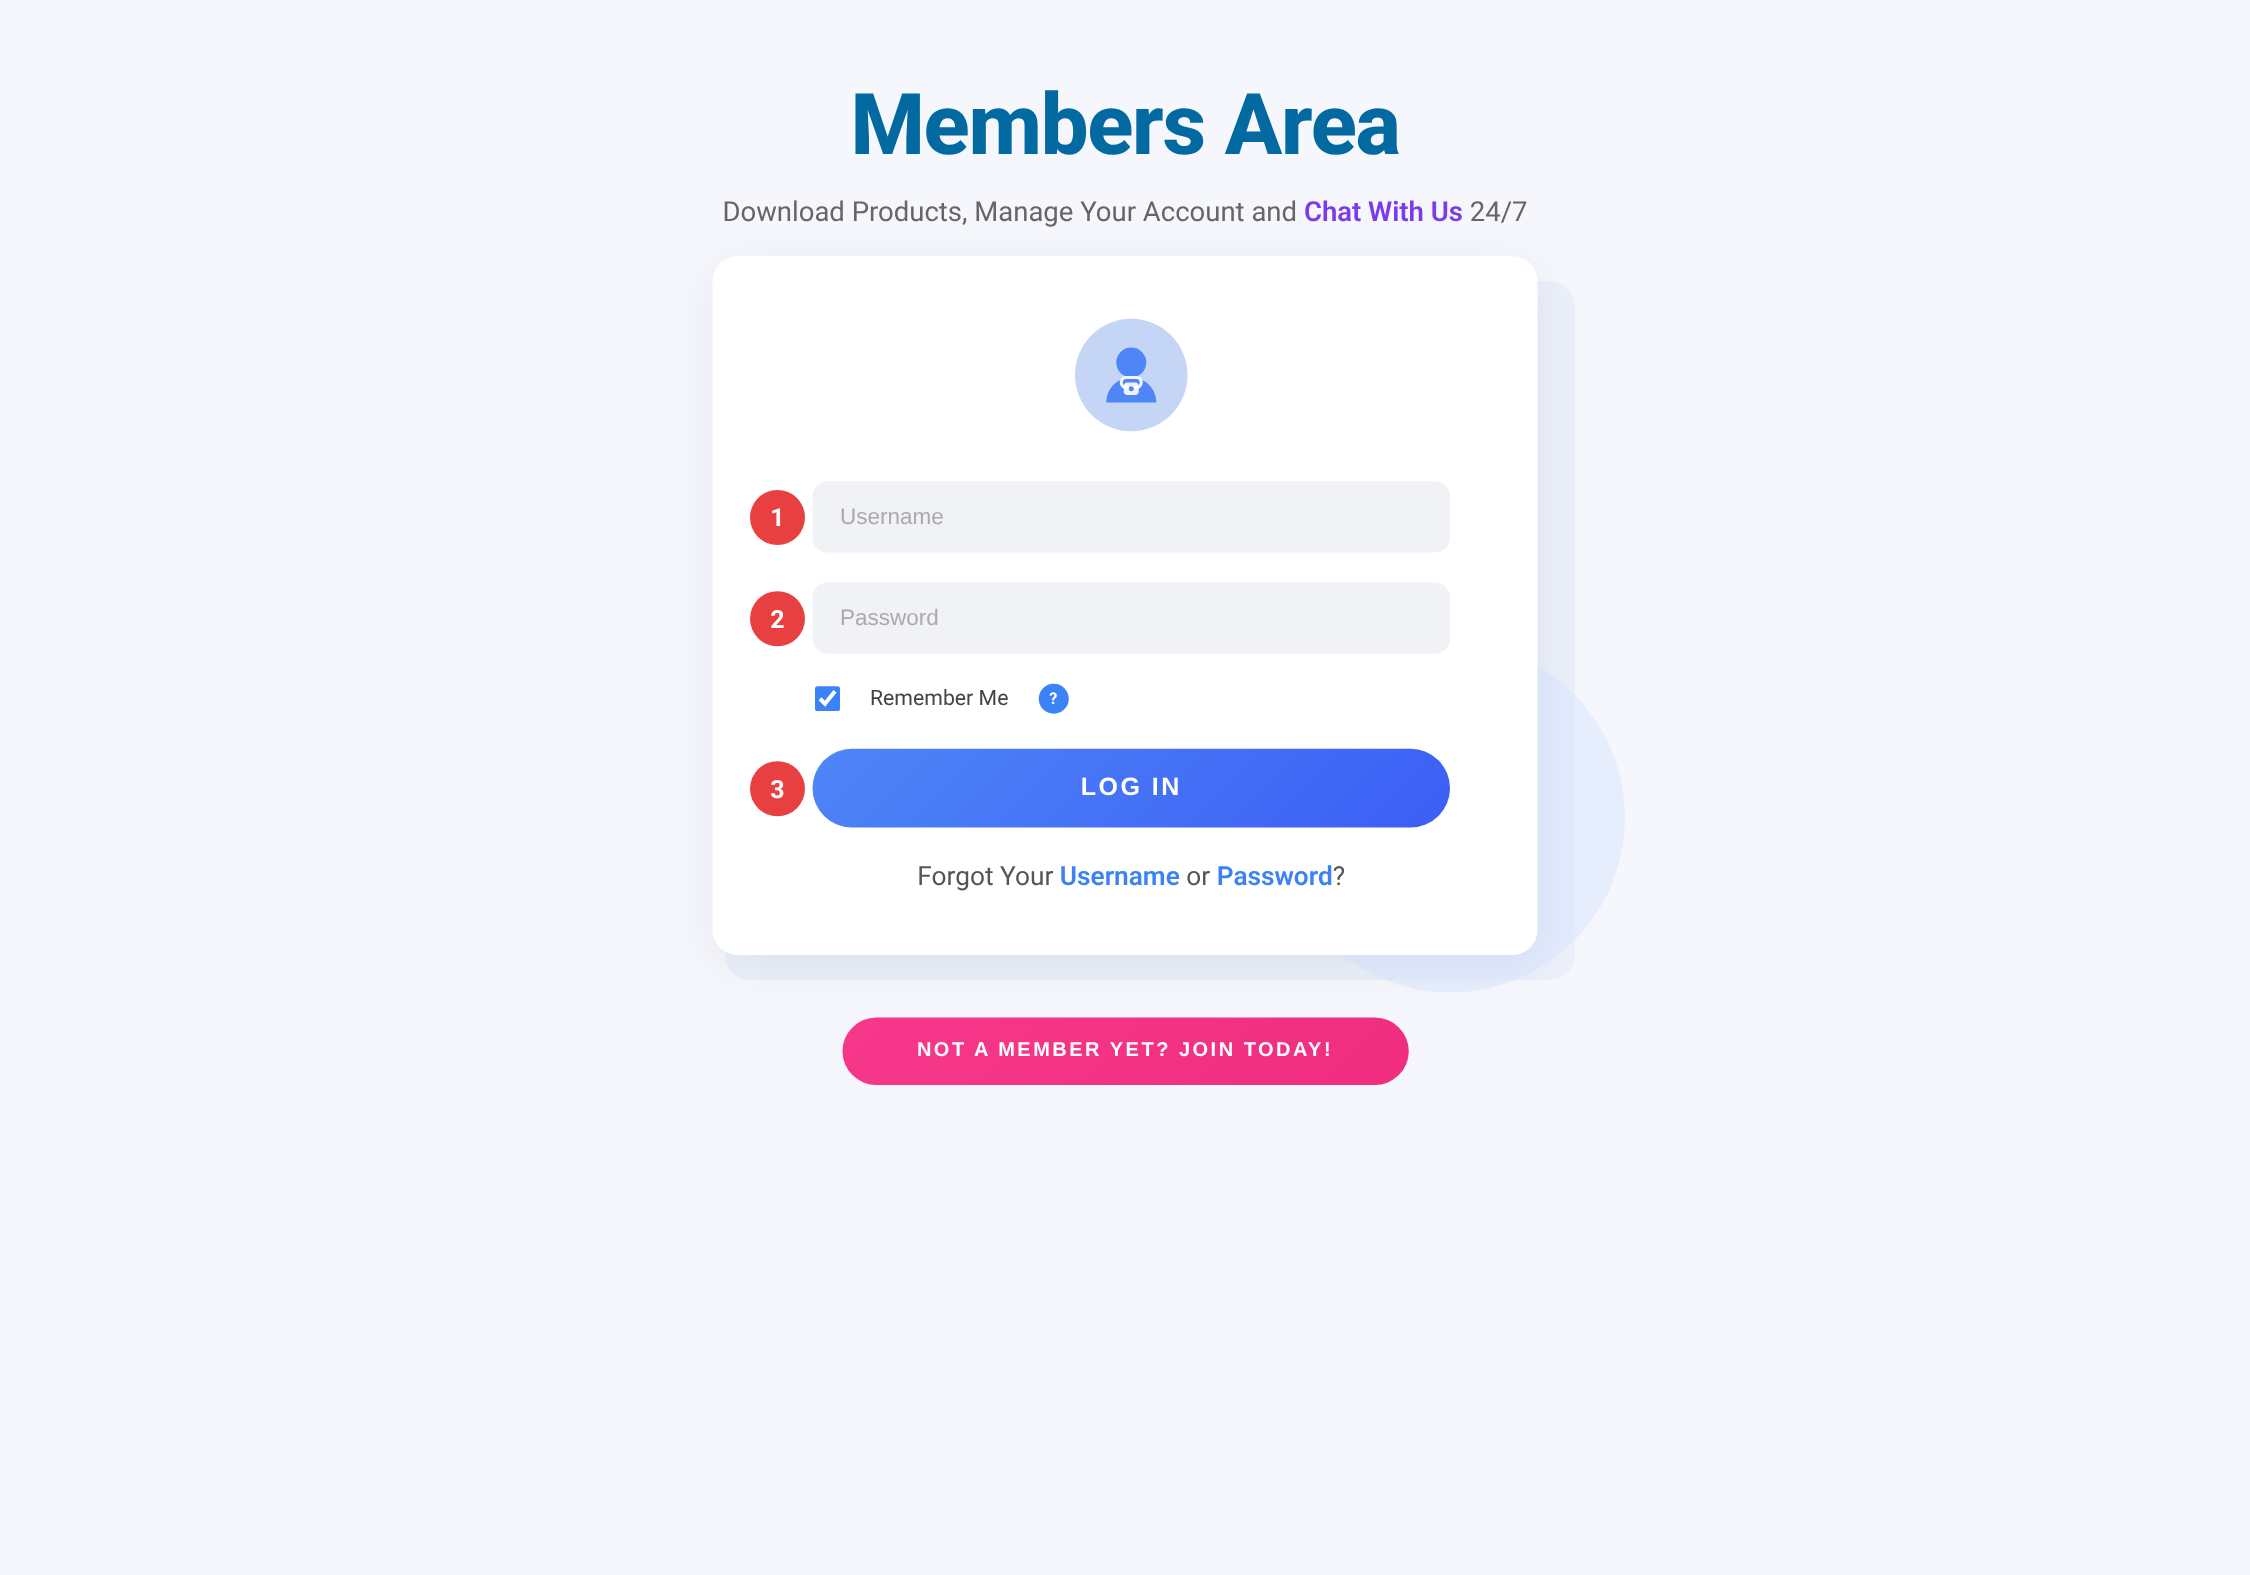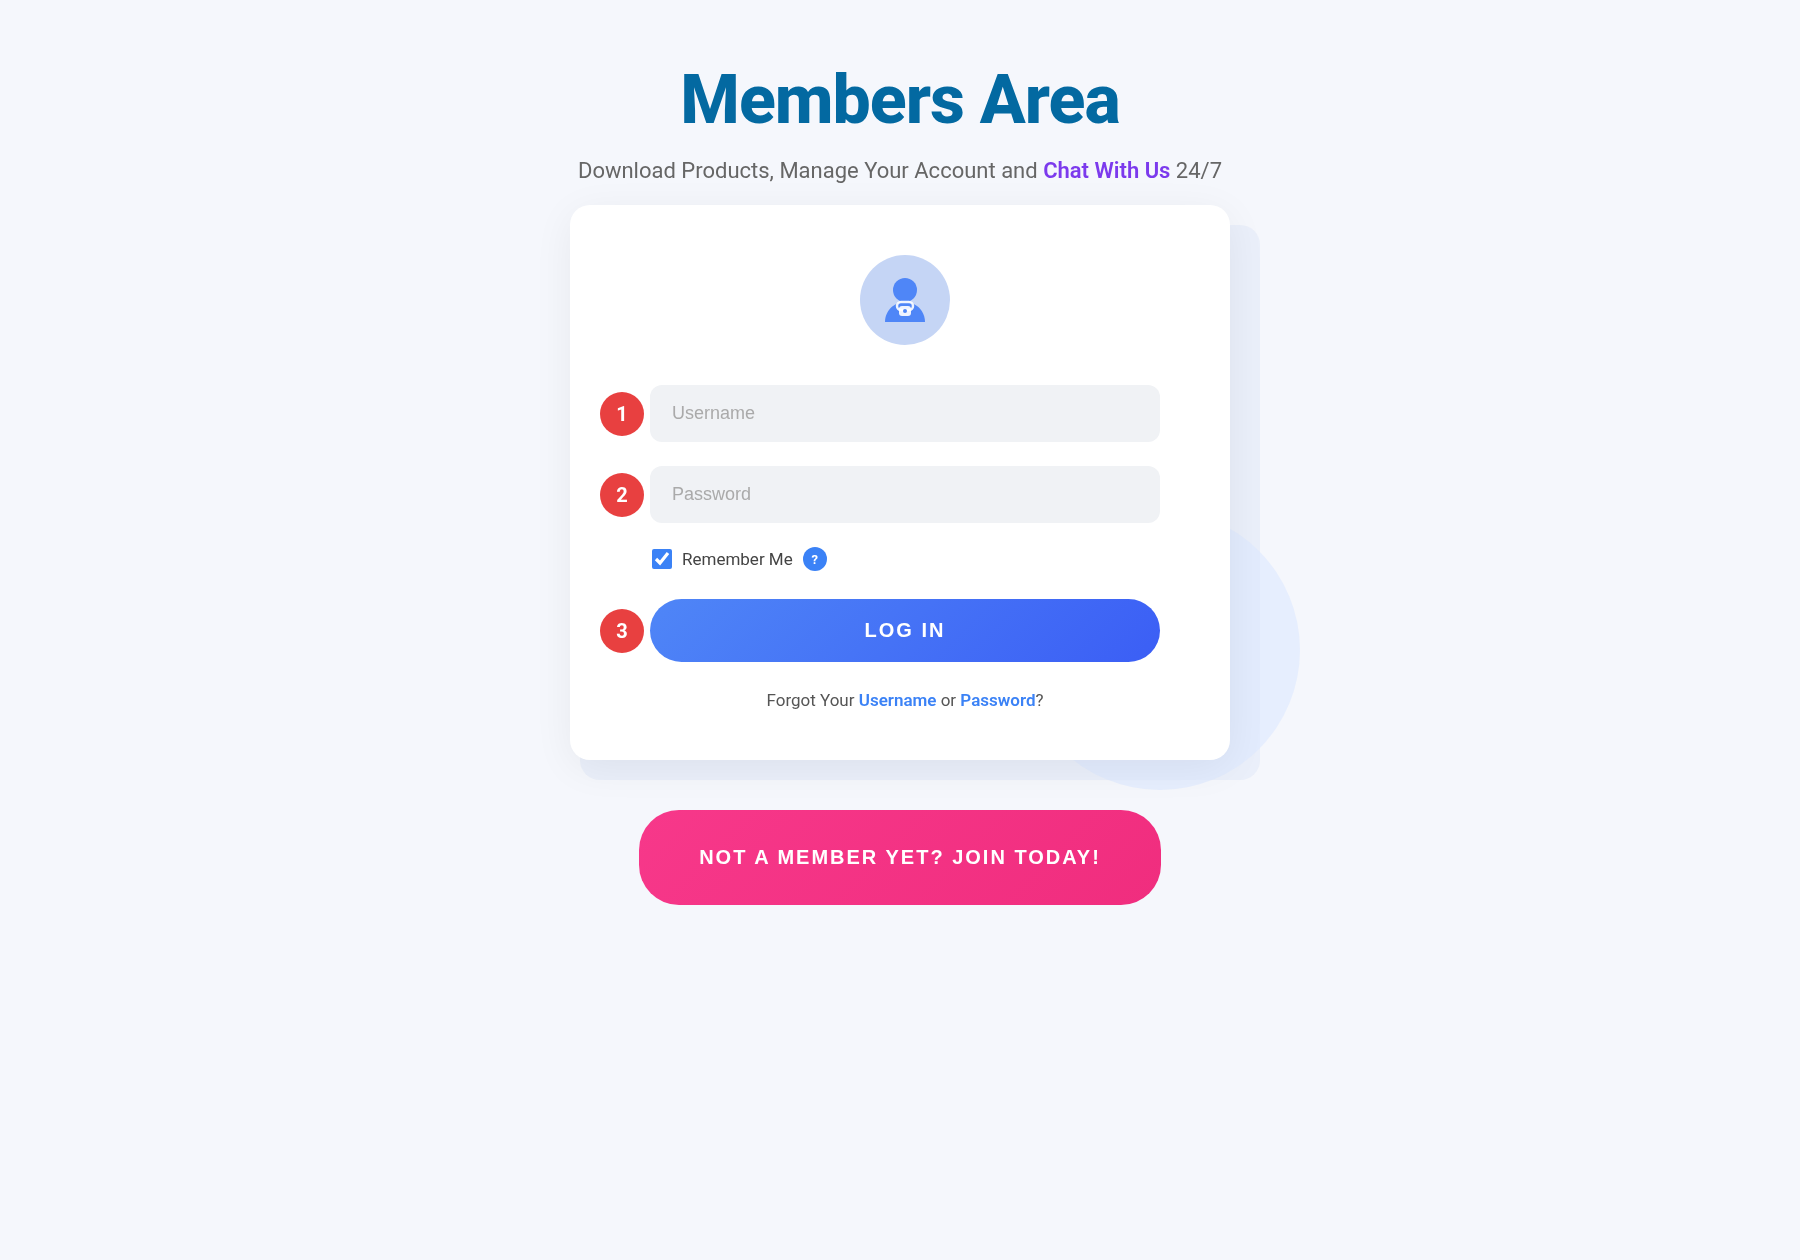--- a/index.html
+++ b/index.html
@@ -141,21 +141,21 @@
       outline: none;
     }
 
     .text-input::placeholder {
       color: #aaa;
     }
 
     .remember-row {
       display: flex;
       align-items: center;
-      gap: 10px;
+      gap: 24px;
       margin-bottom: 28px;
       padding-left: 2px;
     }
 
     .remember-checkbox {
       width: 20px;
       height: 20px;
       accent-color: #3b82f6;
       cursor: pointer;
     }
@@ -211,42 +211,42 @@
       color: white;
       font-size: 20px;
       font-weight: 800;
       letter-spacing: 2px;
       cursor: pointer;
       text-transform: uppercase;
     }
 
     .forgot-text {
       text-align: center;
-      font-size: 17px;
+      font-size: 21px;
       color: #555;
     }
 
     .forgot-link {
       color: #3b82f6;
       font-weight: 600;
       text-decoration: none;
       cursor: pointer;
     }
 
     .join-button-container {
       margin-top: 50px;
     }
 
     .join-button {
       background: linear-gradient(135deg, #f7388a, #f02d7e);
       border: none;
       border-radius: 40px;
-      padding: 36px 60px;
-      color: white;
-      font-size: 20px;
+      padding: 18px 60px;
+      color: white;
+      font-size: 16px;
       font-weight: 800;
       letter-spacing: 2px;
       cursor: pointer;
       text-transform: uppercase;
       text-align: center;
     }
   </style>
 </head>
 <body>
 

